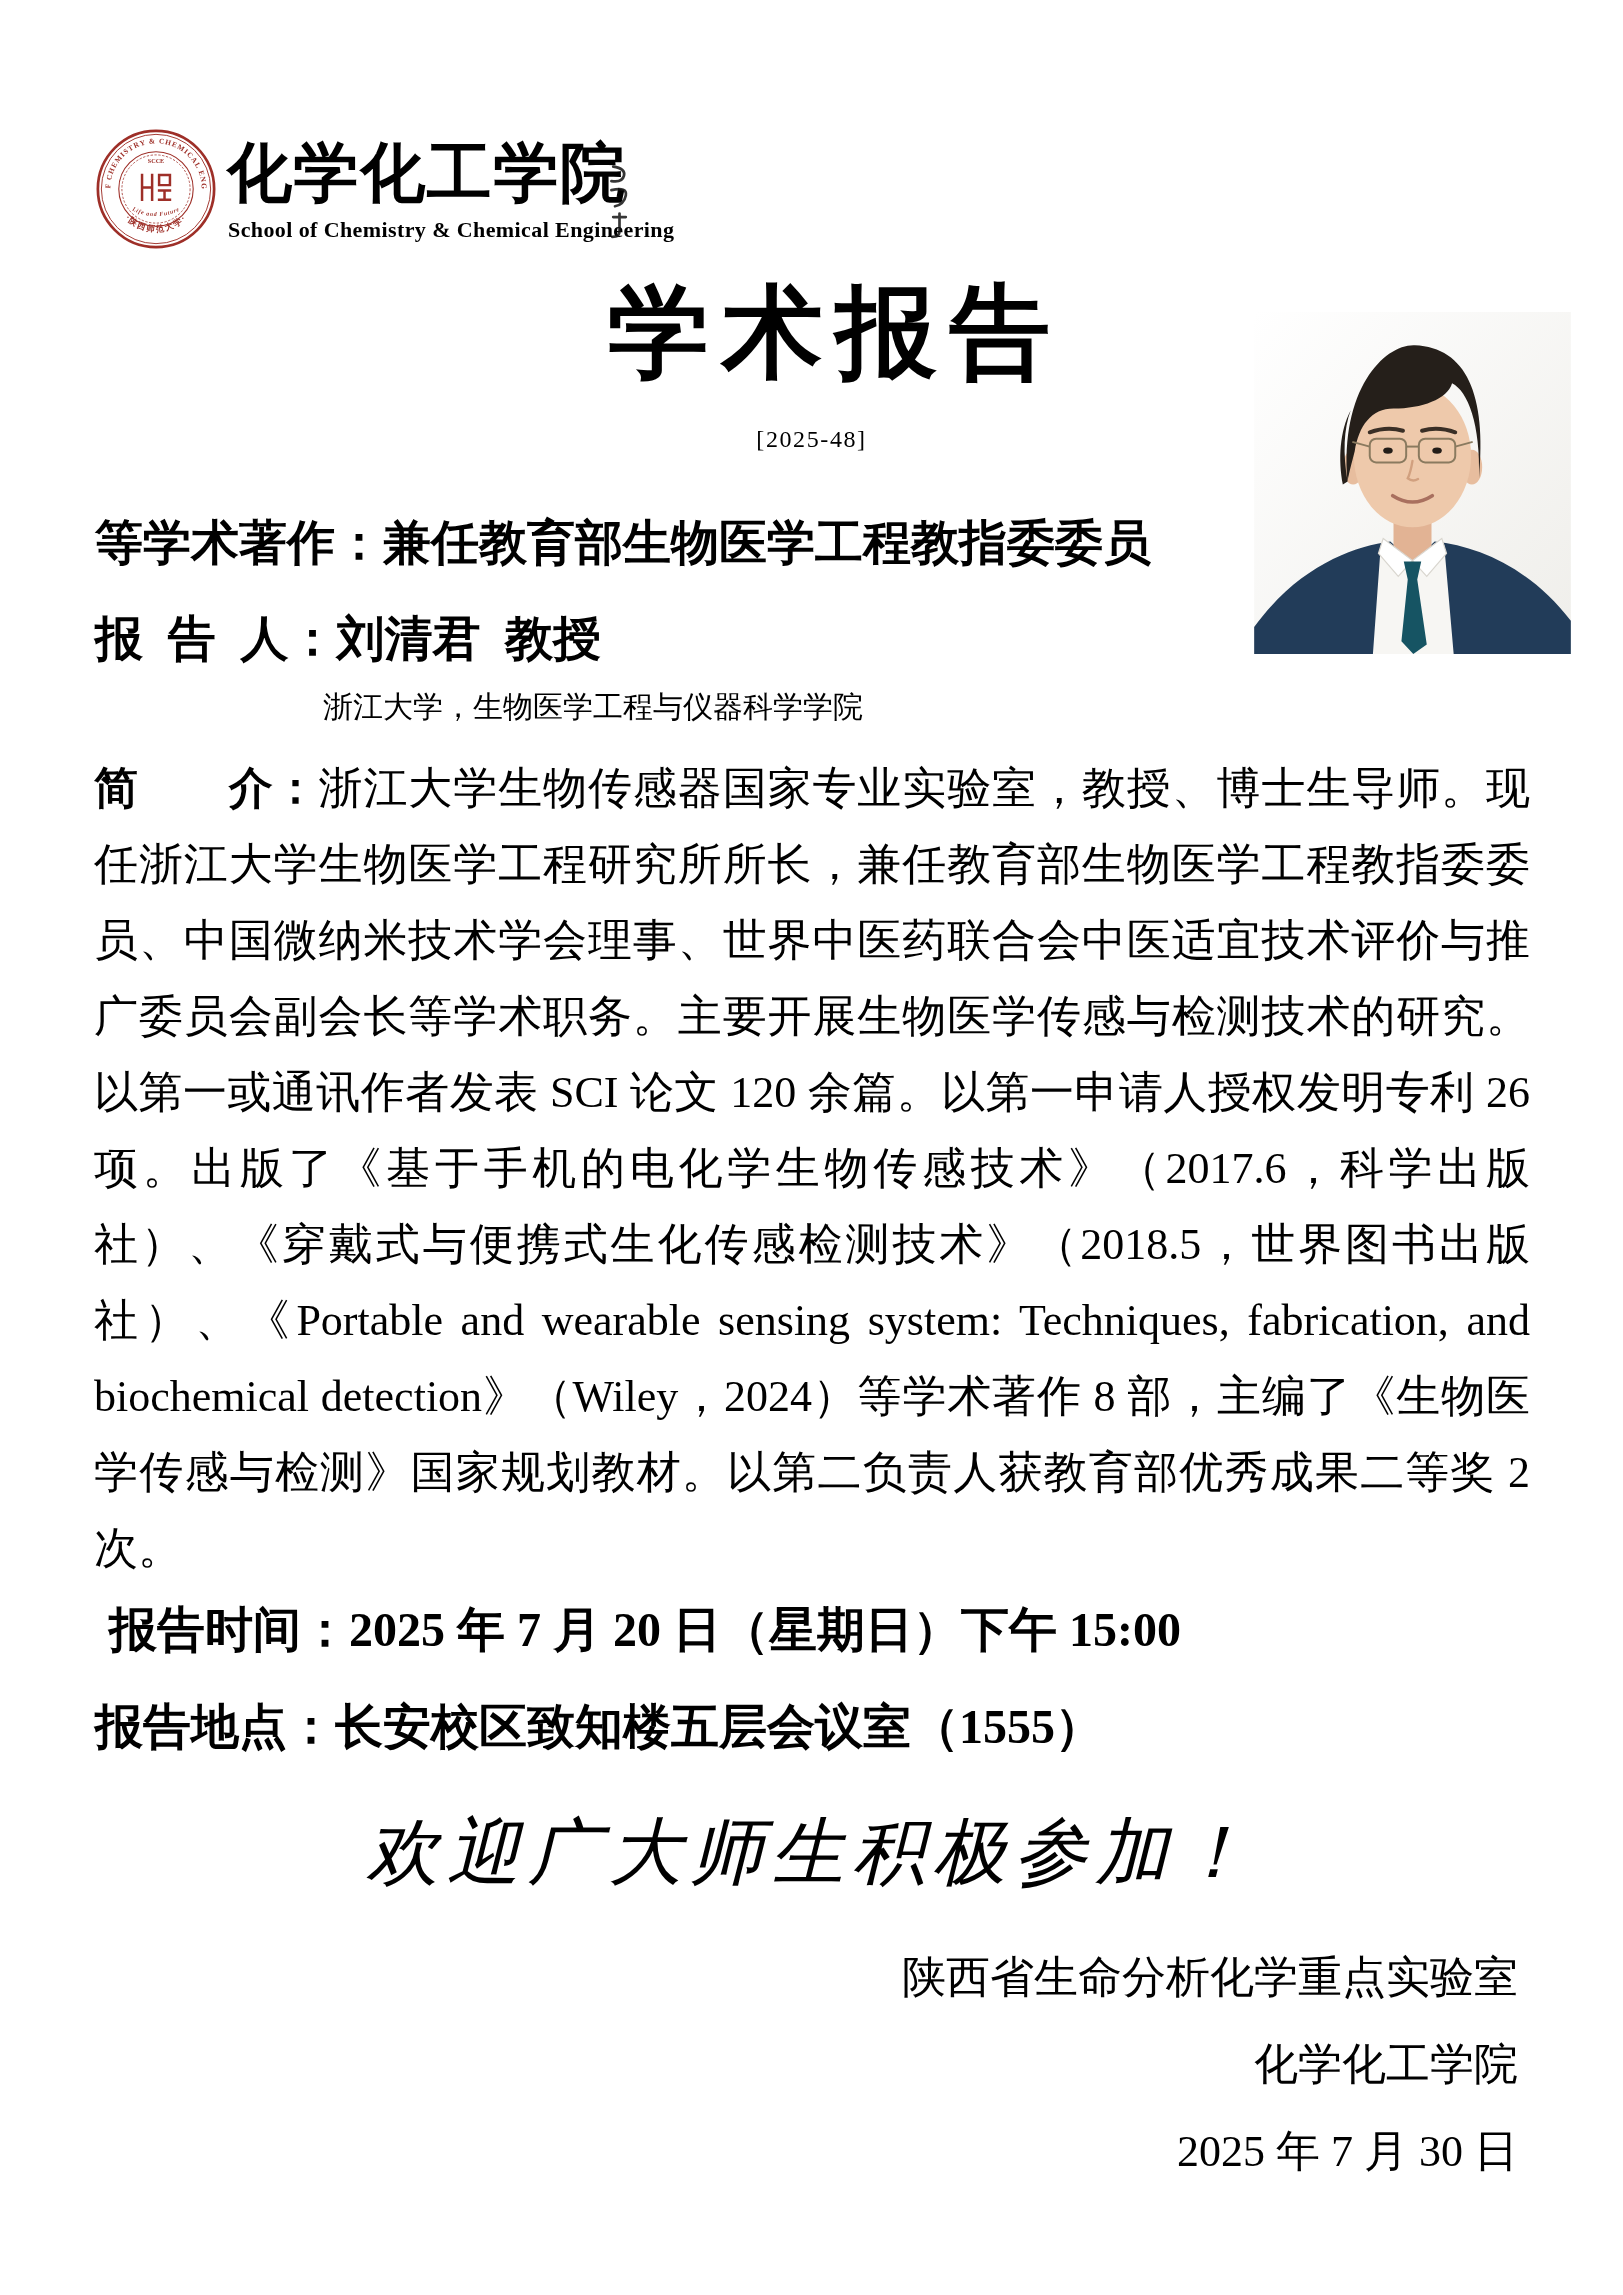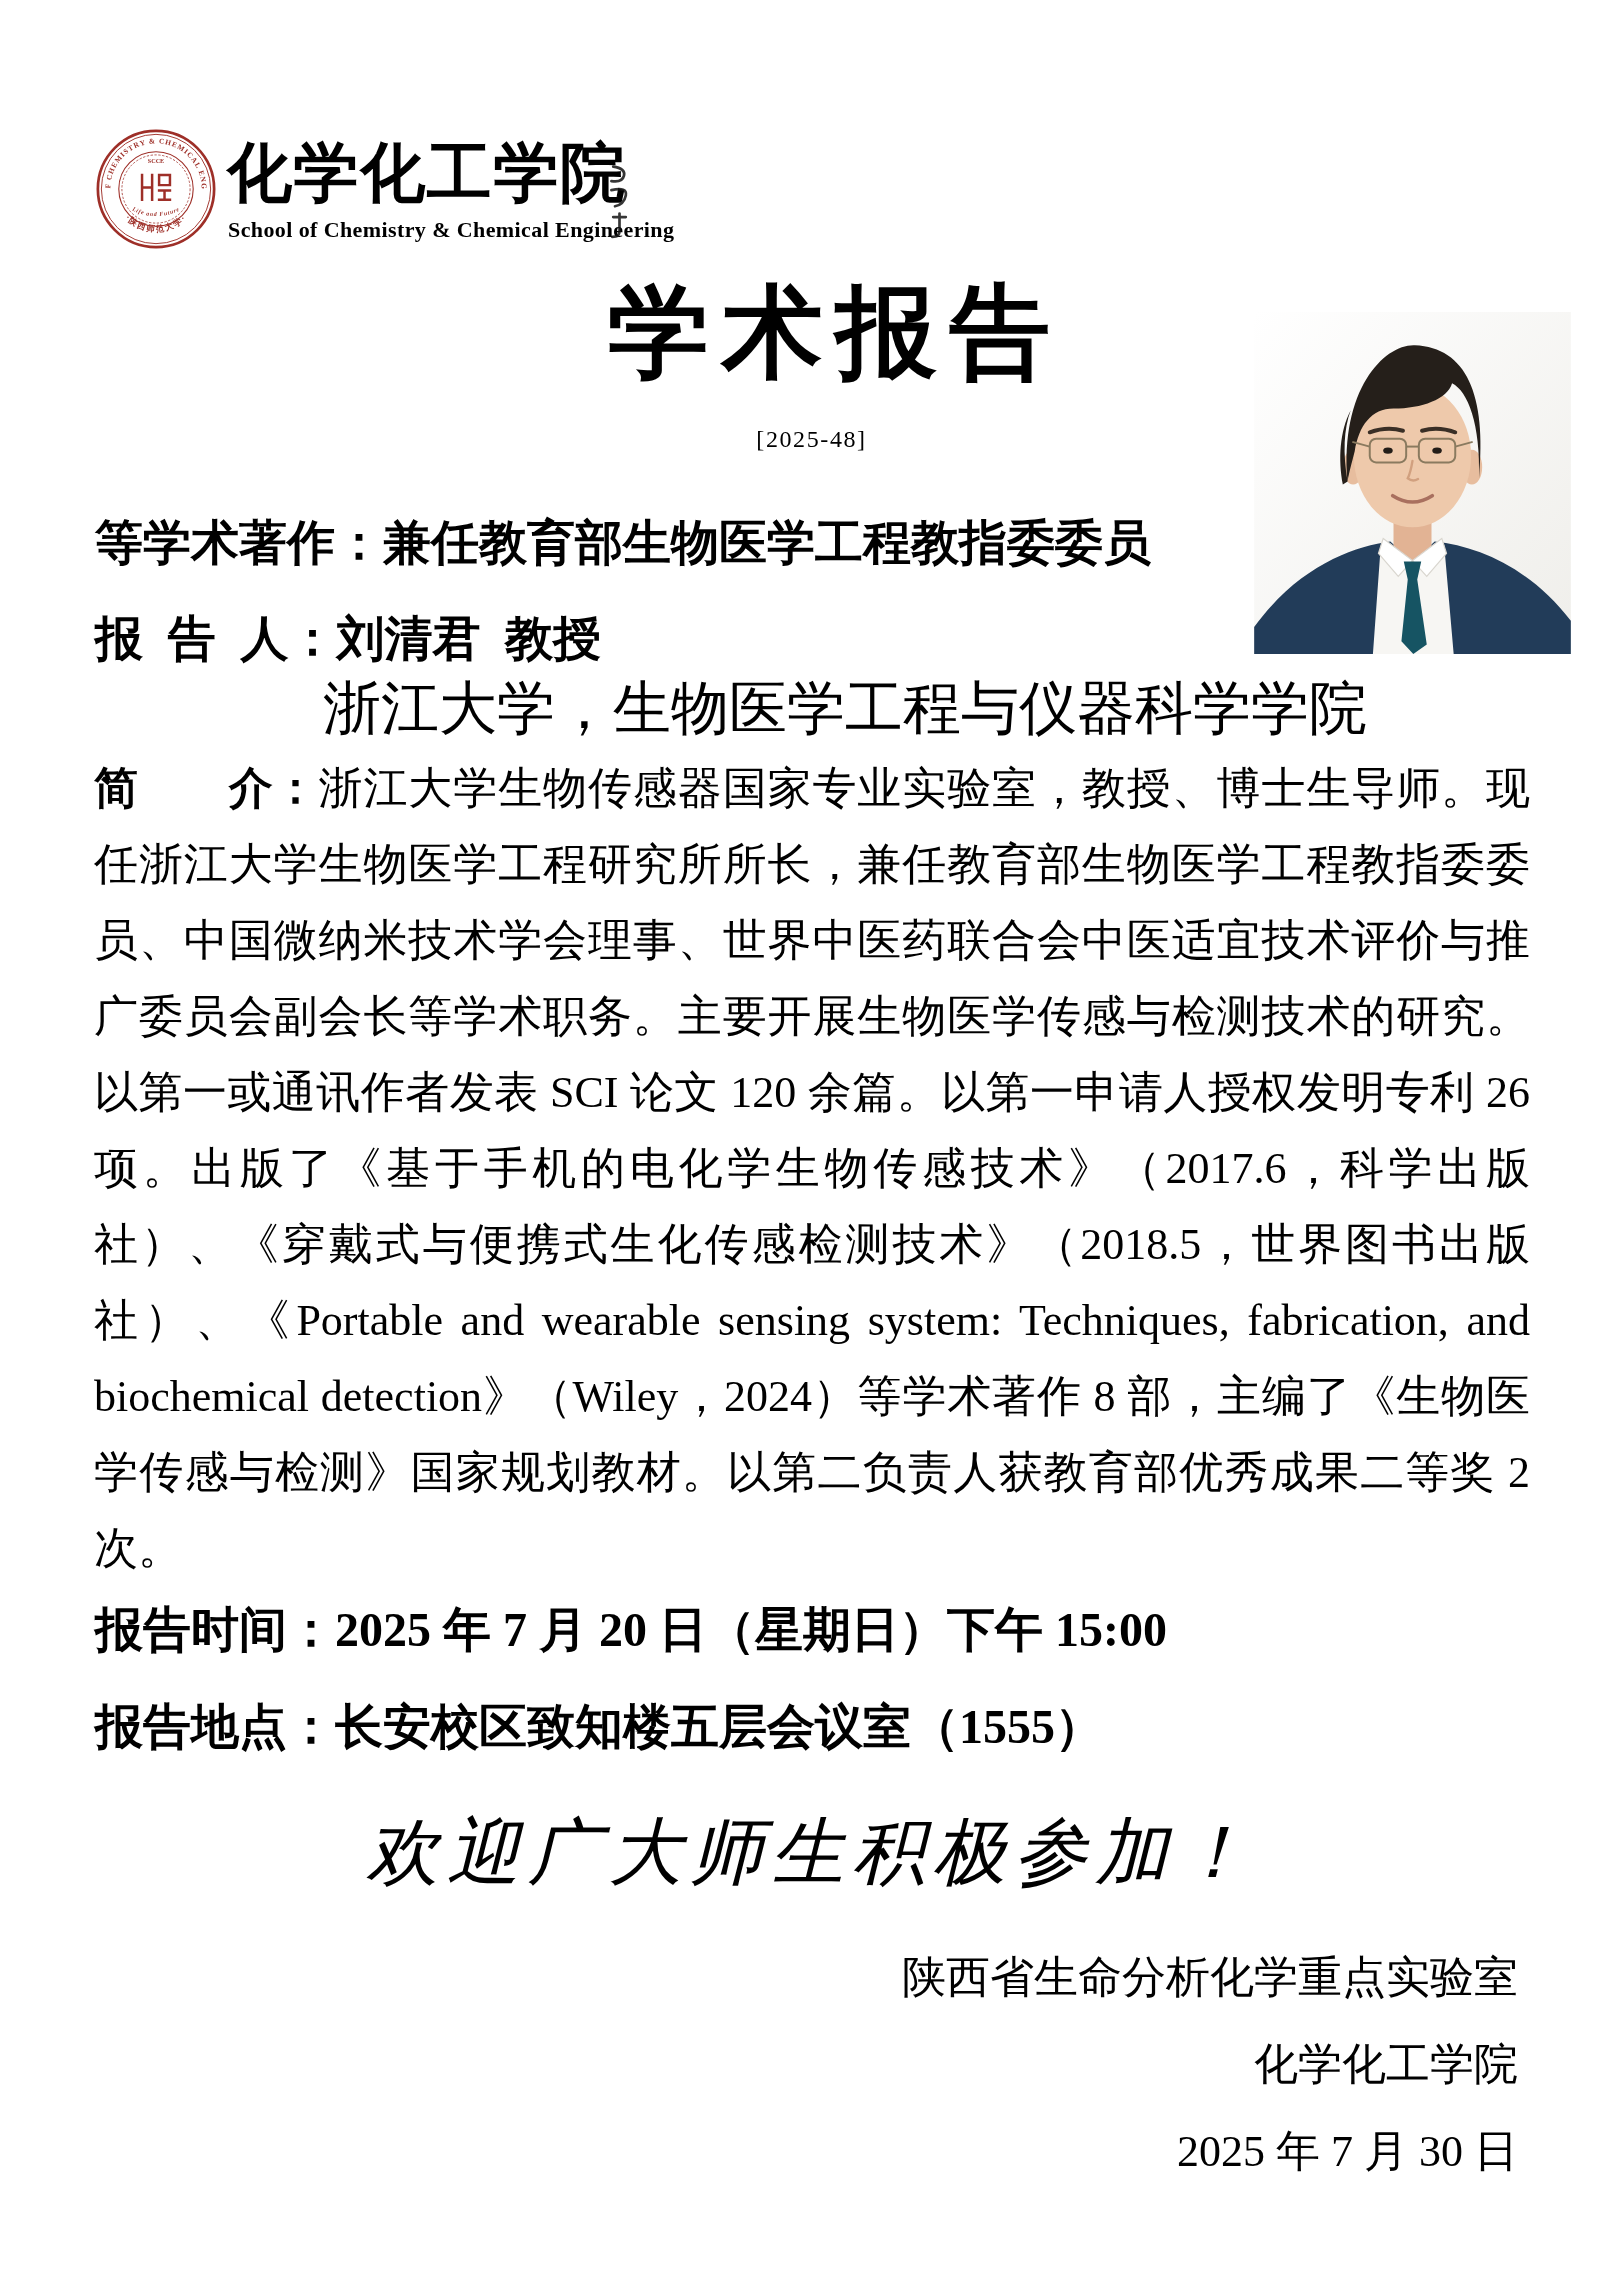--- a/index.html
+++ b/index.html
@@ -30,28 +30,28 @@
     position:absolute; left:0; top:426px; width:100%; text-align:center;
     font-size:24px; letter-spacing:1.6px;
   }
   
   .photo{position:absolute; left:1254px; top:312px; width:317px; height:342px;}
   
   .line{position:absolute; left:95px; font-size:48px; white-space:nowrap;}
   .bold{font-weight:bold;}
   .topic-line{top:511px;}
   .speaker-line{top:607px; word-spacing:12.7px;}
-  .affiliation-line{position:absolute; left:323px; top:670px; font-size:58px; white-space:nowrap;}
+  .affiliation-line{position:absolute; left:323px; top:687px; font-size:30px; white-space:nowrap;}
   
   .intro{
     position:absolute; left:94px; top:751px; width:1436px;
     font-size:44px; line-height:76px; text-align:justify;
   }
   
-  .time-line{top:1598px;}
+  .time-line{top:1598px;margin-left:14px;}
   .venue-line{top:1695px;}
   
   .welcome{
     position:absolute; left:0; top:1804px; width:100%; text-align:center;
     font-size:73px; font-weight:400; font-style:italic; letter-spacing:8px;
     font-family:"DejaVu Serif", serif;
   }
   
   .footer{
     position:absolute; right:105px; top:1934px; text-align:right;

